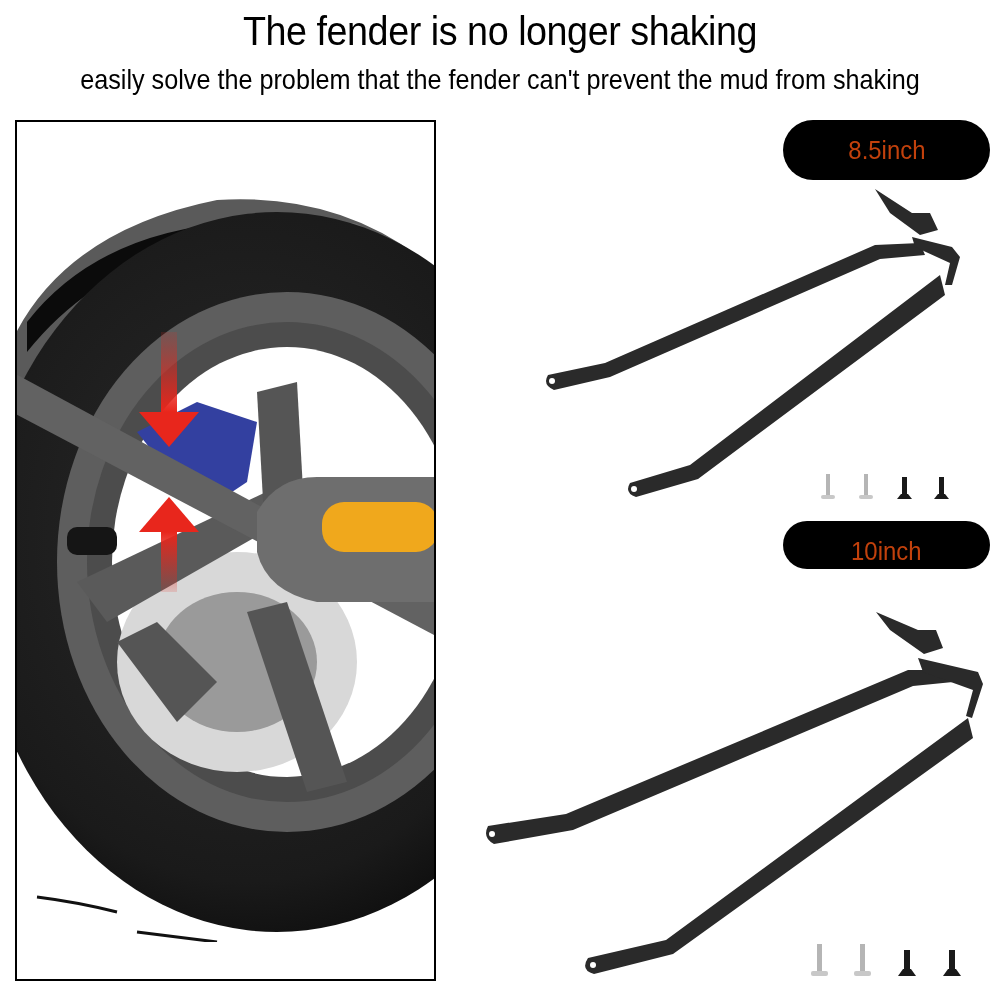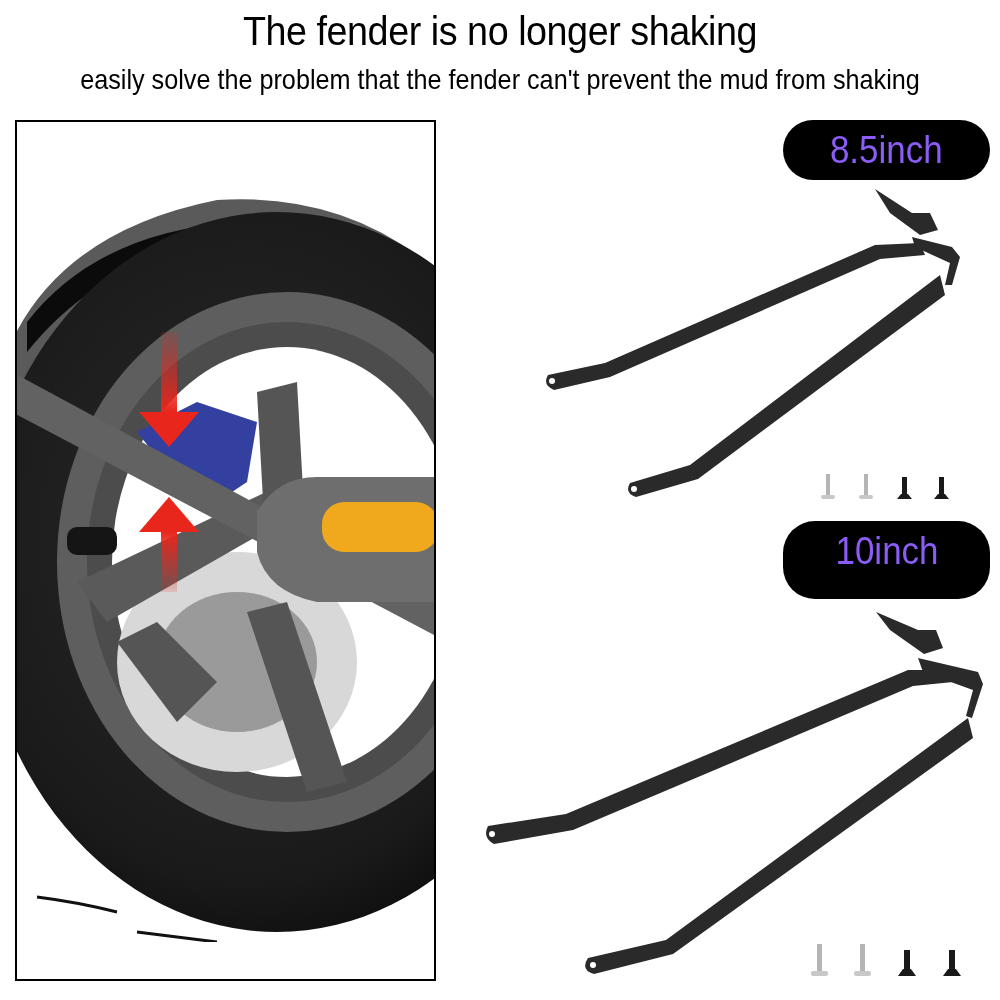--- a/index.html
+++ b/index.html
@@ -1,23 +1,23 @@
 <!DOCTYPE html>
 <html><head>
 <meta charset="utf-8">
 <style>
   html, body { margin:0; padding:0; background:#ffffff; }
   body { width:1000px; height:1000px; position:relative; overflow:hidden; font-family:"Liberation Sans", sans-serif; }
   .title { position:absolute; top:8px; left:0; width:1000px; text-align:center; font-size:41px; color:#000; letter-spacing:-0.5px; transform:scaleX(0.92); }
   .subtitle { position:absolute; top:64px; left:0; width:1000px; text-align:center; font-size:28px; color:#000; transform:scaleX(0.9); }
   .photo-frame { position:absolute; left:15px; top:120px; width:421px; height:861px; border:2px solid #000; box-sizing:border-box; background:#fff; overflow:hidden; }
-  .pill { position:absolute; background:#000; color:#8b5cf6; border-radius:32px; text-align:center; font-size:38px; }
+  .pill { position:absolute; background:#000; color:#c2410c; border-radius:32px; text-align:center; font-size:26px; }
   .pill span { display:inline-block; transform:scaleX(0.92); }
   .pill-85 { left:783px; top:120px; width:207px; height:60px; line-height:60px; }
-  .pill-10 { left:783px; top:521px; width:207px; height:78px; line-height:60px;text-decoration:underline; }
+  .pill-10 { left:783px; top:521px; width:207px; height:48px; line-height:60px;text-decoration:underline; }
   .bracket { position:absolute; }
   .screws { position:absolute; display:flex; }
 </style>
 </head>
 <body>
 
 <div class="title">The fender is no longer shaking</div>
 <div class="subtitle">easily solve the problem that the fender can't prevent the mud from shaking</div>
 
 <div class="photo-frame">

